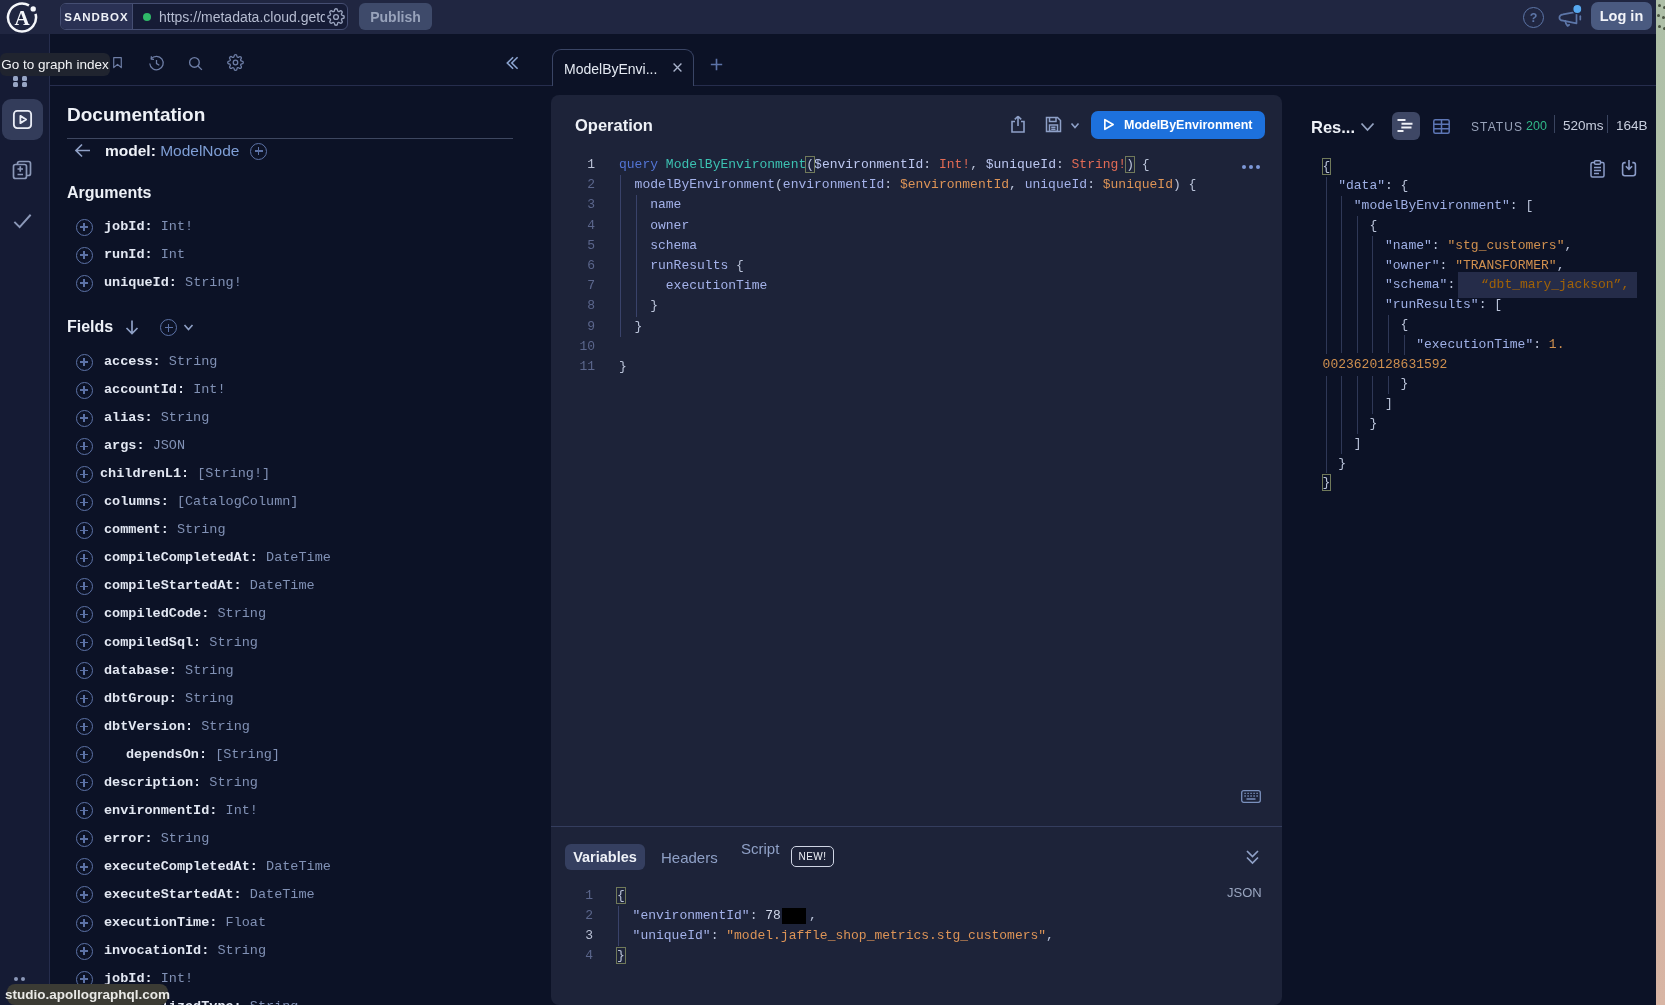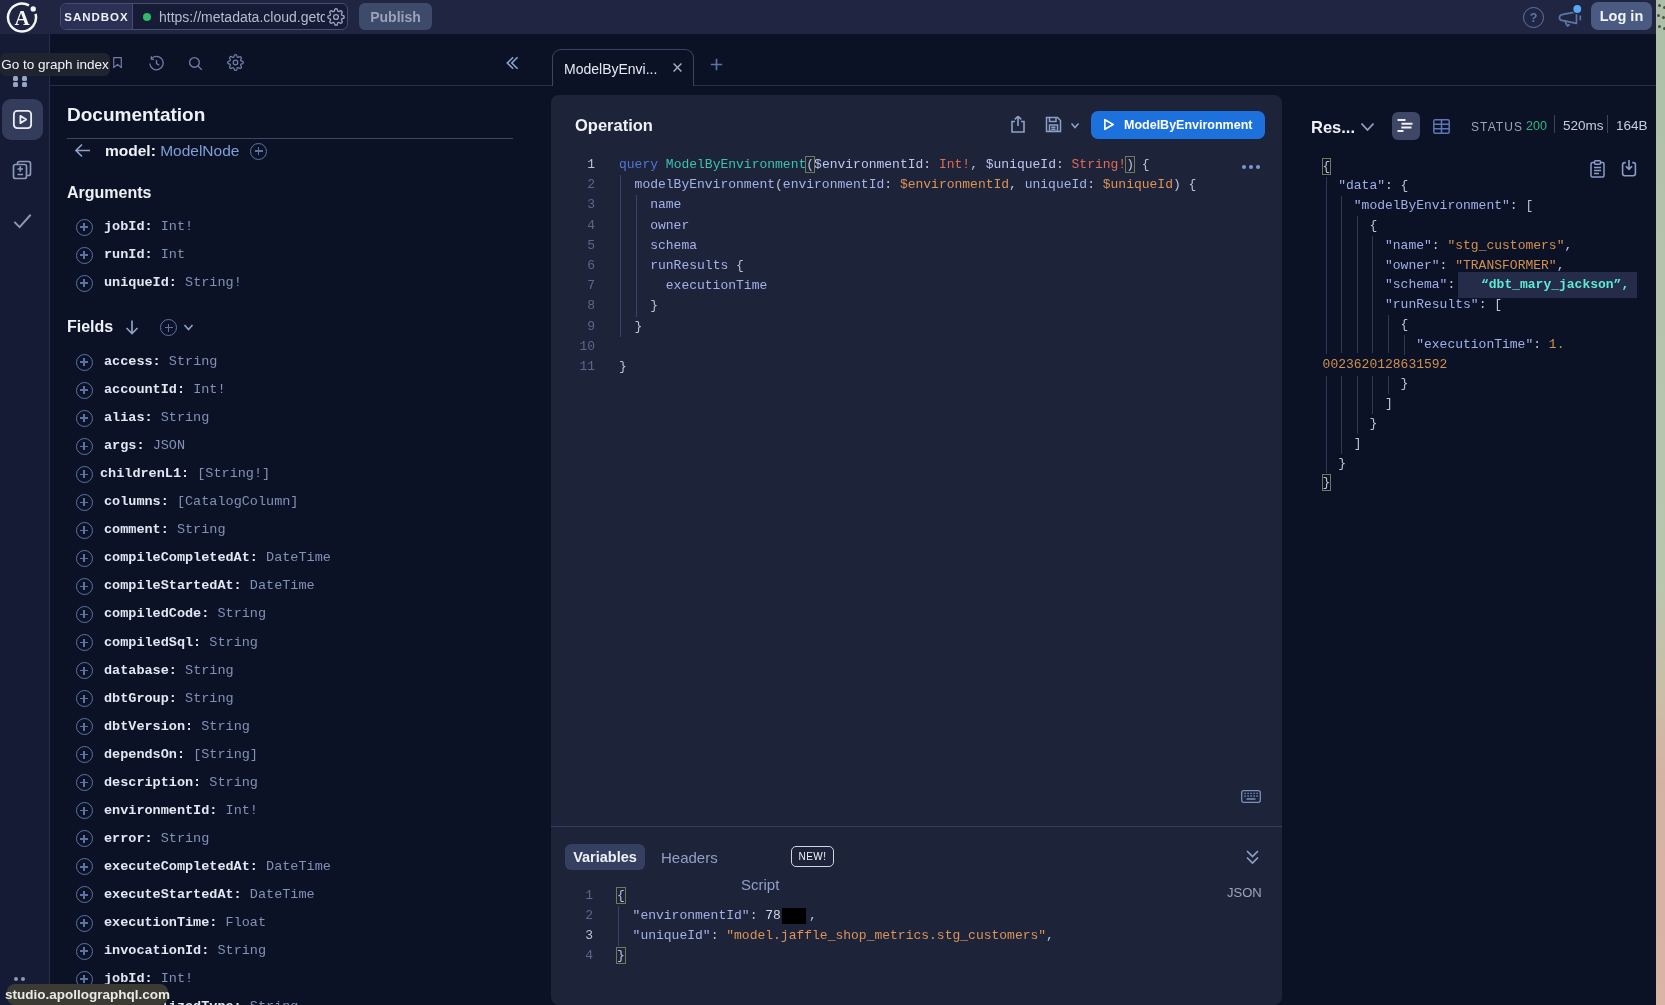--- a/index.html
+++ b/index.html
@@ -142,21 +142,21 @@
 <div class="abs mono row" style="left:104px;top:606.4499999999999px;font-size:13.5px;"><span style="color:#e2e7f2;font-weight:bold;margin-top:36px;">compiledCode:</span> <span style="color:#8191b5;">String</span></div>
 <div class="cp" style="left:75.5px;top:633.9999999999999px;"></div>
 <div class="abs mono row" style="left:104px;top:634.4999999999999px;font-size:13.5px;"><span style="color:#e2e7f2;font-weight:bold;">compiledSql:</span> <span style="color:#8191b5;">String</span></div>
 <div class="cp" style="left:75.5px;top:662.0499999999998px;"></div>
 <div class="abs mono row" style="left:104px;top:662.5499999999998px;font-size:13.5px;"><span style="color:#e2e7f2;font-weight:bold;">database:</span> <span style="color:#8191b5;">String</span></div>
 <div class="cp" style="left:75.5px;top:690.0999999999998px;"></div>
 <div class="abs mono row" style="left:104px;top:690.5999999999998px;font-size:13.5px;"><span style="color:#e2e7f2;font-weight:bold;">dbtGroup:</span> <span style="color:#8191b5;">String</span></div>
 <div class="cp" style="left:75.5px;top:718.1499999999997px;"></div>
 <div class="abs mono row" style="left:104px;top:718.6499999999997px;font-size:13.5px;"><span style="color:#e2e7f2;font-weight:bold;">dbtVersion:</span> <span style="color:#8191b5;">String</span></div>
 <div class="cp" style="left:75.5px;top:746.1999999999997px;"></div>
-<div class="abs mono row" style="left:104px;top:746.6999999999997px;font-size:13.5px;"><span style="color:#e2e7f2;font-weight:bold;">dependsOn:</span> <span style="color:#8191b5;">[String]</span></div>
+<div class="abs mono row" style="left:104px;top:746.6999999999997px;font-size:13.5px;"><span style="color:#e2e7f2;font-weight:bold;margin-left:22px;">dependsOn:</span> <span style="color:#8191b5;">[String]</span></div>
 <div class="cp" style="left:75.5px;top:774.2499999999997px;"></div>
 <div class="abs mono row" style="left:104px;top:774.7499999999997px;font-size:13.5px;"><span style="color:#e2e7f2;font-weight:bold;">description:</span> <span style="color:#8191b5;">String</span></div>
 <div class="cp" style="left:75.5px;top:802.2999999999996px;"></div>
 <div class="abs mono row" style="left:104px;top:802.7999999999996px;font-size:13.5px;"><span style="color:#e2e7f2;font-weight:bold;">environmentId:</span> <span style="color:#8191b5;">Int!</span></div>
 <div class="cp" style="left:75.5px;top:830.3499999999996px;"></div>
 <div class="abs mono row" style="left:104px;top:830.8499999999996px;font-size:13.5px;"><span style="color:#e2e7f2;font-weight:bold;">error:</span> <span style="color:#8191b5;">String</span></div>
 <div class="cp" style="left:75.5px;top:858.3999999999995px;"></div>
 <div class="abs mono row" style="left:104px;top:858.8999999999995px;font-size:13.5px;"><span style="color:#e2e7f2;font-weight:bold;">executeCompletedAt:</span> <span style="color:#8191b5;">DateTime</span></div>
 <div class="cp" style="left:75.5px;top:886.4499999999995px;"></div>
 <div class="abs mono row" style="left:104px;top:886.9499999999995px;font-size:13.5px;"><span style="color:#e2e7f2;font-weight:bold;">executeStartedAt:</span> <span style="color:#8191b5;">DateTime</span></div>
@@ -217,21 +217,21 @@
 <div class="abs mono row" style="left:619.0px;top:359.0px;font-size:13px;"><span style="color:#b9c2d8;">}</span></div>
 <div class="abs" style="left:620px;top:175.2px;width:1px;height:161.6px;background:#39426a;"></div>
 <div class="abs" style="left:635.6px;top:195.4px;width:1px;height:121.19999999999999px;background:#39426a;"></div>
 <svg class="abs" style="left:1241px;top:790px" width="20" height="13" viewBox="0 0 20 13" fill="none" stroke="#7a90bd" stroke-width="1.3">
       <rect x="0.7" y="0.7" width="18.6" height="11.6" rx="2"></rect>
       <path d="M3.4 3.4 h1.4 M6.4 3.4 h1.4 M9.4 3.4 h1.4 M12.4 3.4 h1.4 M15.4 3.4 h1.4 M3.4 6 h1.4 M6.4 6 h1.4 M9.4 6 h1.4 M12.4 6 h1.4 M15.4 6 h1.4 M5.5 9 h9"></path>
     </svg>
 <div class="abs" style="left:551px;top:826px;width:731px;height:1px;background:#343d5e;"></div>
 <div class="abs" style="left:565px;top:844px;width:80px;height:26px;background:#353f60;border-radius:6px;color:#eef1f7;font-weight:bold;font-size:14.5px;display:flex;align-items:center;justify-content:center;">Variables</div>
 <div class="abs" style="left:661px;top:849px;color:#8fa0c6;font-size:15px;">Headers</div>
-<div class="abs" style="left:741px;top:876px;color:#8fa0c6;font-size:15px;">Script</div>
+<div class="abs" style="left:741px;top:840px;color:#8fa0c6;font-size:15px;">Script</div>
 <div class="abs" style="left:791px;top:846px;width:43px;height:21px;border:1.5px solid #cfd5e4;border-radius:5px;color:#eef1f7;font-weight:normal;font-size:10px;letter-spacing:0.5px;display:flex;align-items:center;justify-content:center;">NEW!</div>
 <svg class="abs" style="left:1245px;top:849px" width="15" height="17" viewBox="0 0 15 17" fill="none" stroke="#8fa0c6" stroke-width="1.7">
       <path d="M2 2 L7.5 7.5 L13 2"></path>
       <path d="M2 8.5 L7.5 14 L13 8.5"></path>
     </svg>
 <div class="abs" style="left:1227px;top:885px;color:#9aa6c0;font-size:13px;">JSON</div>
 <div class="abs mono" style="left:553px;top:887.5px;width:40px;text-align:right;font-size:13px;color:#5b668c;">1</div>
 <div class="abs mono row" style="left:617px;top:887.5px;font-size:13px;"><span style="color:#b9c2d8;outline:1px solid #70795a;">{</span></div>
 <div class="abs mono" style="left:553px;top:907.7px;width:40px;text-align:right;font-size:13px;color:#5b668c;">2</div>
 <div class="abs mono row" style="left:617px;top:907.7px;font-size:13px;"><span style="color:#b9c2d8;">  </span><span style="color:#a4b2ea;">"environmentId"</span><span style="color:#b9c2d8;">: </span><span style="color:#cfd6e8;">78</span></div>
@@ -270,21 +270,21 @@
       <path d="M8 1 L8 10.2 M4.9 7.3 L8 10.4 L11.1 7.3"></path>
     </svg>
 <div class="abs" style="left:1458px;top:272.3px;width:179px;height:26px;background:#252c49;"></div>
 <div class="abs mono row" style="left:1322.6px;top:158.5px;font-size:13px;"><span style="color:#b9c2d8;outline:1px solid #70795a;">{</span></div>
 <div class="abs mono row" style="left:1338.2px;top:178.3px;font-size:13px;"><span style="color:#9fb0e6;">"data"</span><span style="color:#b9c2d8;">: {</span></div>
 <div class="abs mono row" style="left:1353.8px;top:198.1px;font-size:13px;"><span style="color:#9fb0e6;">"modelByEnvironment"</span><span style="color:#b9c2d8;">: [</span></div>
 <div class="abs mono row" style="left:1369.4px;top:217.9px;font-size:13px;"><span style="color:#b9c2d8;">{</span></div>
 <div class="abs mono row" style="left:1385.0px;top:237.7px;font-size:13px;"><span style="color:#9fb0e6;">"name"</span><span style="color:#b9c2d8;">: </span><span style="color:#d0904f;">"stg_customers"</span><span style="color:#b9c2d8;">,</span></div>
 <div class="abs mono row" style="left:1385.0px;top:257.5px;font-size:13px;"><span style="color:#9fb0e6;">"owner"</span><span style="color:#b9c2d8;">: </span><span style="color:#d0904f;">"TRANSFORMER"</span><span style="color:#b9c2d8;">,</span></div>
 <div class="abs mono row" style="left:1385.0px;top:277.3px;font-size:13px;"><span style="color:#9fb0e6;">"schema"</span><span style="color:#b9c2d8;">: </span></div>
-<div class="abs mono row" style="left:1481px;top:277.3px;font-size:13px;"><span style="color:#5eead4;font-weight:bold;text-align:center;">“dbt_mary_jackson”,</span></div>
+<div class="abs mono row" style="left:1481px;top:277.3px;font-size:13px;"><span style="color:#a16207;font-weight:normal;text-align:center;">“dbt_mary_jackson”,</span></div>
 <div class="abs mono row" style="left:1385.0px;top:297.1px;font-size:13px;"><span style="color:#9fb0e6;">"runResults"</span><span style="color:#b9c2d8;">: [</span></div>
 <div class="abs mono row" style="left:1400.6px;top:316.9px;font-size:13px;"><span style="color:#b9c2d8;">{</span></div>
 <div class="abs mono row" style="left:1416.2px;top:336.70000000000005px;font-size:13px;"><span style="color:#9fb0e6;">"executionTime"</span><span style="color:#b9c2d8;">: </span><span style="color:#d0904f;">1.</span></div>
 <div class="abs mono row" style="left:1322.6px;top:356.5px;font-size:13px;"><span style="color:#d0904f;">0023620128631592</span></div>
 <div class="abs mono row" style="left:1400.6px;top:376.3px;font-size:13px;"><span style="color:#b9c2d8;">}</span></div>
 <div class="abs mono row" style="left:1385.0px;top:396.1px;font-size:13px;"><span style="color:#b9c2d8;">]</span></div>
 <div class="abs mono row" style="left:1369.4px;top:415.90000000000003px;font-size:13px;"><span style="color:#b9c2d8;">}</span></div>
 <div class="abs mono row" style="left:1353.8px;top:435.7px;font-size:13px;"><span style="color:#b9c2d8;">]</span></div>
 <div class="abs mono row" style="left:1338.2px;top:455.5px;font-size:13px;"><span style="color:#b9c2d8;">}</span></div>
 <div class="abs mono row" style="left:1322.6px;top:475.3px;font-size:13px;"><span style="color:#b9c2d8;outline:1px solid #70795a;">}</span></div>

